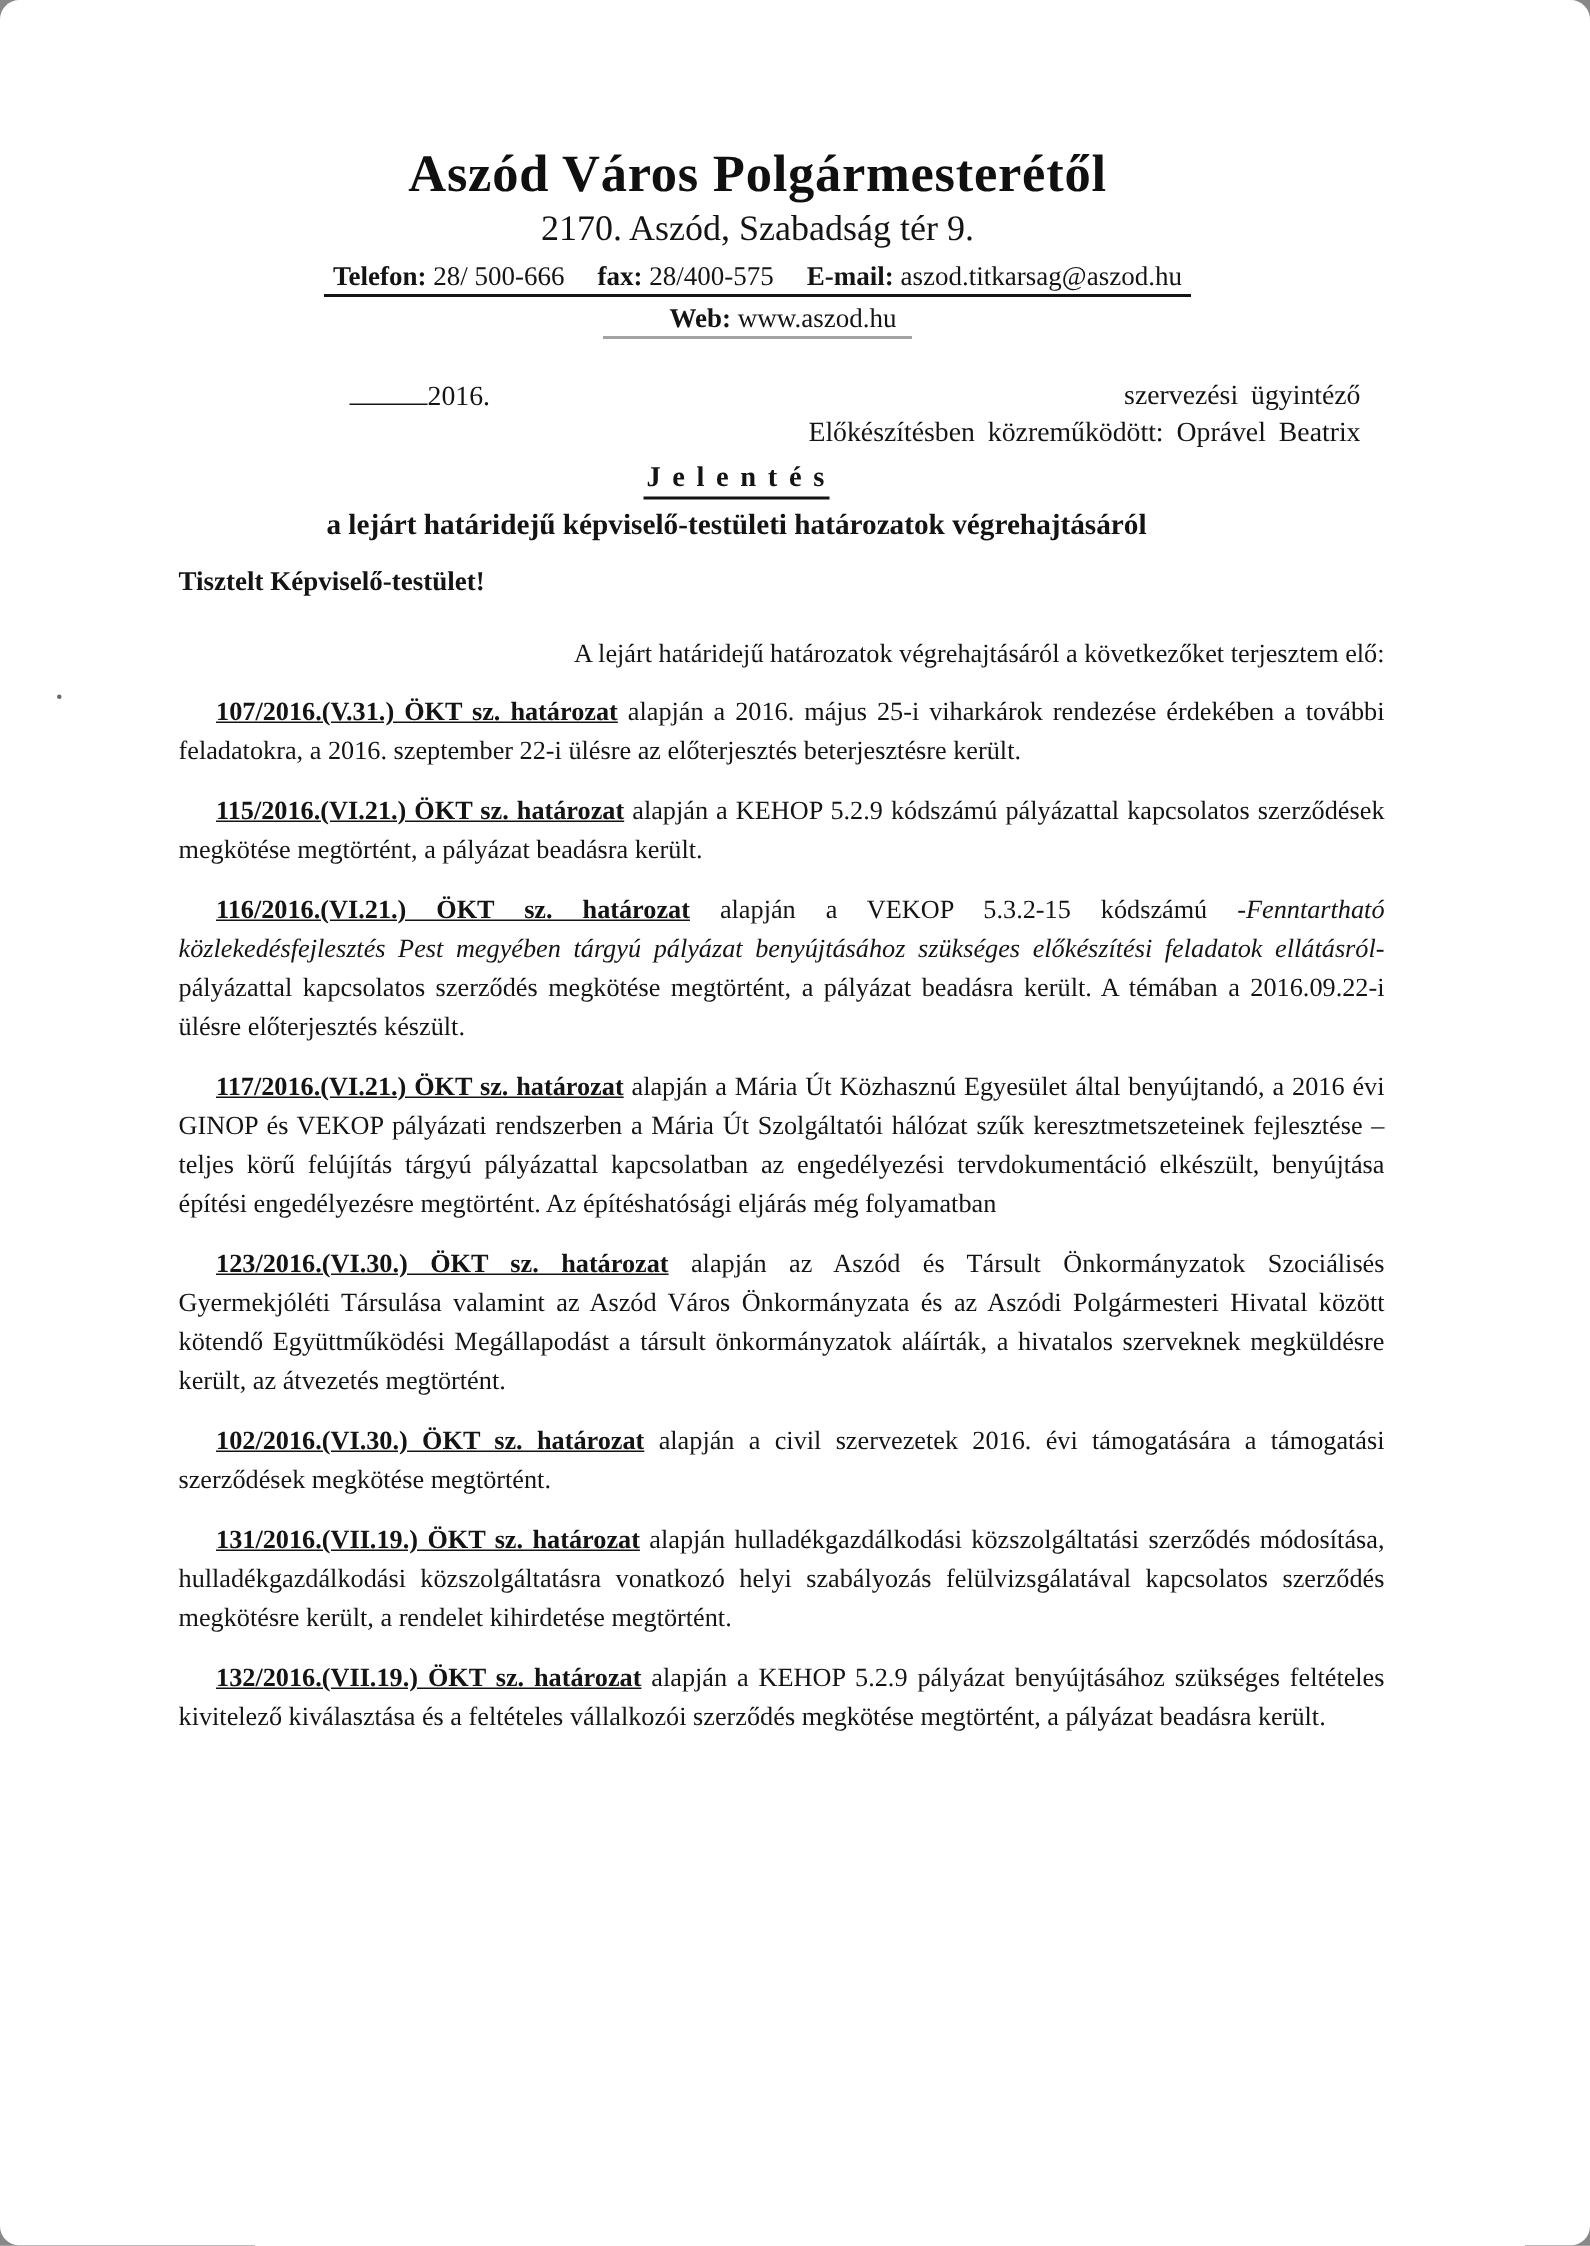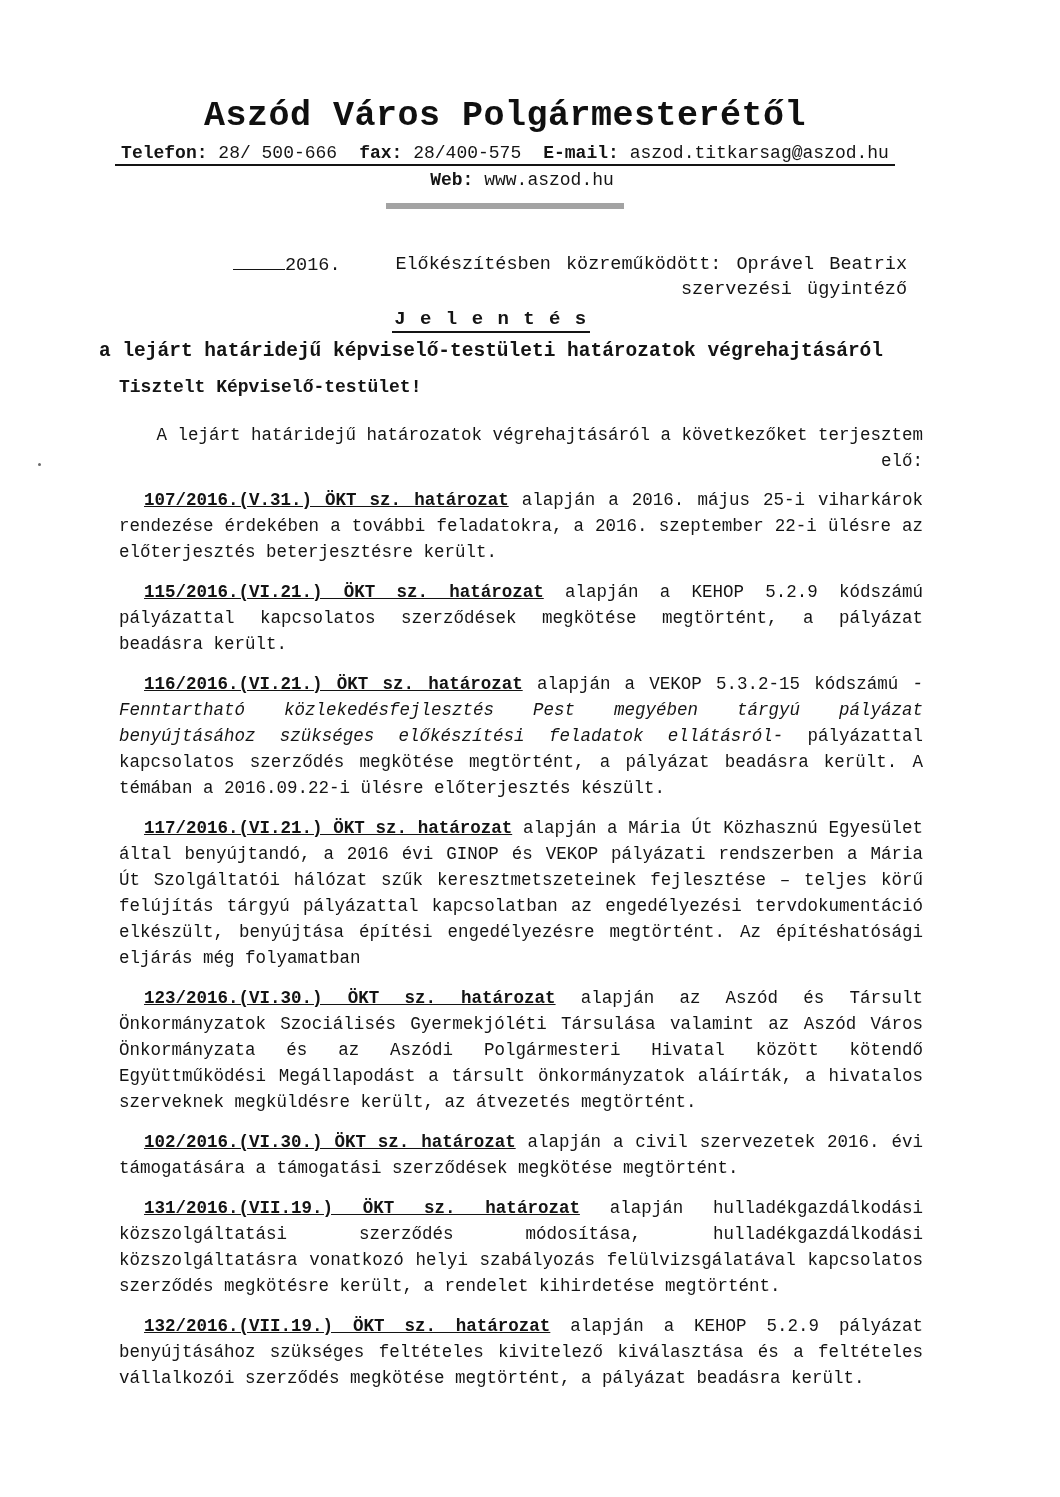--- a/index.html
+++ b/index.html
@@ -3,22 +3,23 @@
 <meta charset="utf-8">
 <style>
   html, body { margin: 0; padding: 0; background: #888; }
   .page {
     position: relative;
     width: 1060px;
     height: 1497px;
     margin: 0 auto;
     background: #ffffff;
     color: #141414;
-    font-family: Liberation Mono, monospace;
+    font-family: Liberation Serif, serif;
     overflow: hidden;
+    border-radius: 13px;
   }
   
   .letterhead {
     position: absolute;
     left: 103px;
     top: 96px;
     width: 804px;
     text-align: center;
   }
   .doc-title {
@@ -39,22 +40,22 @@
   .contact-underline {
     display: inline-block;
     border-bottom: 2px solid #141414;
     padding: 0 6px 1px 6px;
   }
   .contact-underline .seg { margin-right: 22px; }
   .contact-underline .seg:last-child { margin-right: 0; }
   .web-line { margin-top: 4px; font-size: 18px; }
   .web-underline {
     display: inline-block;
-    border-bottom: 6px solid #a3a3a3;
-    padding: 0 10px 13px 44px;
+    border-bottom: 2px solid #a3a3a3;
+    padding: 0 10px 1px 44px;
   }
   b.lbl { font-weight: bold; }
   
   .meta-row {
     position: absolute;
     left: 103px;
     top: 252px;
     width: 804px;
     font-size: 18.5px;
   }
@@ -122,33 +123,34 @@
     border-radius: 50%;
   }
 </style>
 </head>
 <body>
 
 <div class="page">
 
   <div class="letterhead">
     <h1 class="doc-title">Aszód Város Polgármesterétől</h1>
+    <div class="doc-address">2170. Aszód, Szabadság tér 9.</div>
     <div class="contact-line">
       <span class="contact-underline"><span class="seg"><b class="lbl">Telefon:</b> <span>28/ 500-666</span></span><span class="seg"><b class="lbl">fax:</b> <span>28/400-575</span></span><span class="seg"><b class="lbl">E-mail:</b> <span>aszod.titkarsag@aszod.hu</span></span></span>
     </div>
     <div class="web-line">
       <span class="web-underline"><b class="lbl">Web:</b> <span>www.aszod.hu</span></span>
     </div>
   </div>
 
   <div class="meta-row">
     <span class="year-slot"><span class="blank-rule"></span><span>2016.</span></span>
     <div class="prepared">
+      <div>szervezési ügyintéző</div>
       <div>Előkészítésben közreműködött: Oprável Beatrix</div>
-      <div>szervezési ügyintéző</div>
     </div>
   </div>
 
   <div class="report-title-wrap">
     <span class="report-title">J e l e n t é s</span>
     <div class="report-subtitle">a lejárt határidejű képviselő-testületi határozatok végrehajtásáról</div>
   </div>
 
   <div class="doc-body">
     <p class="salutation">Tisztelt Képviselő-testület!</p>

